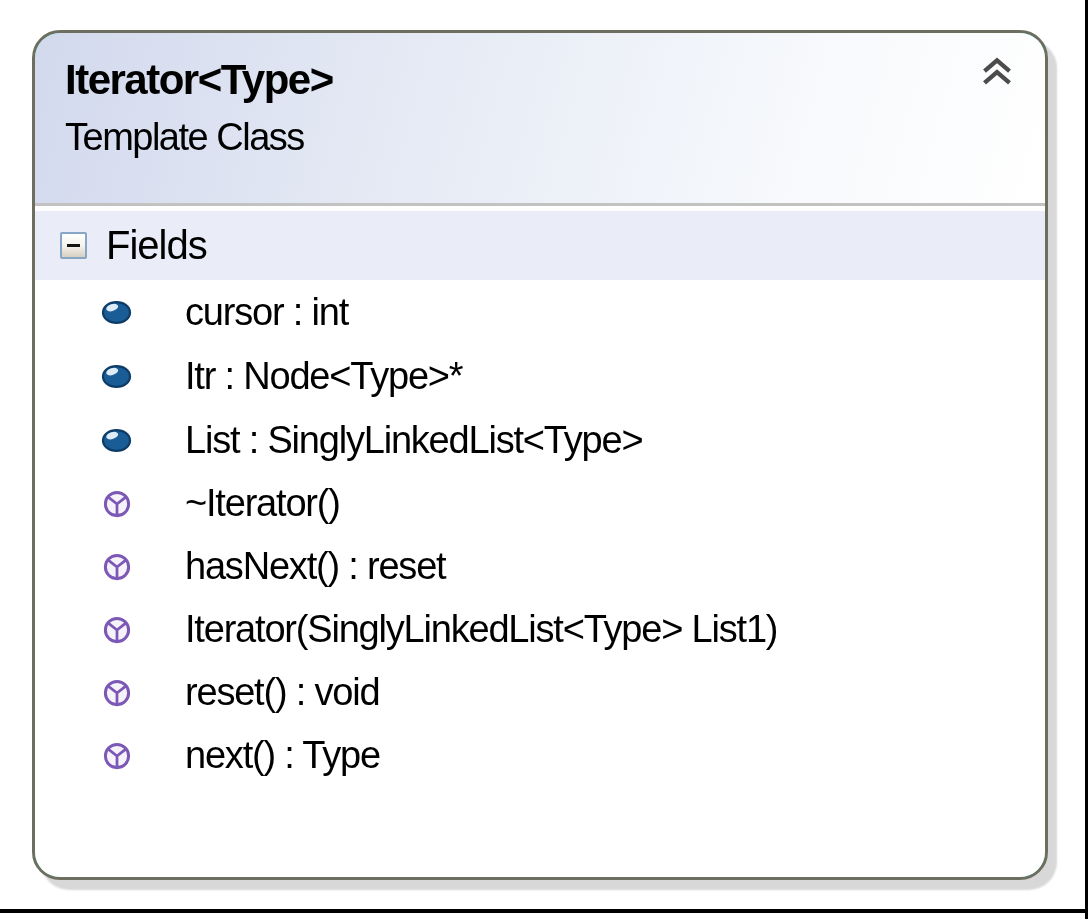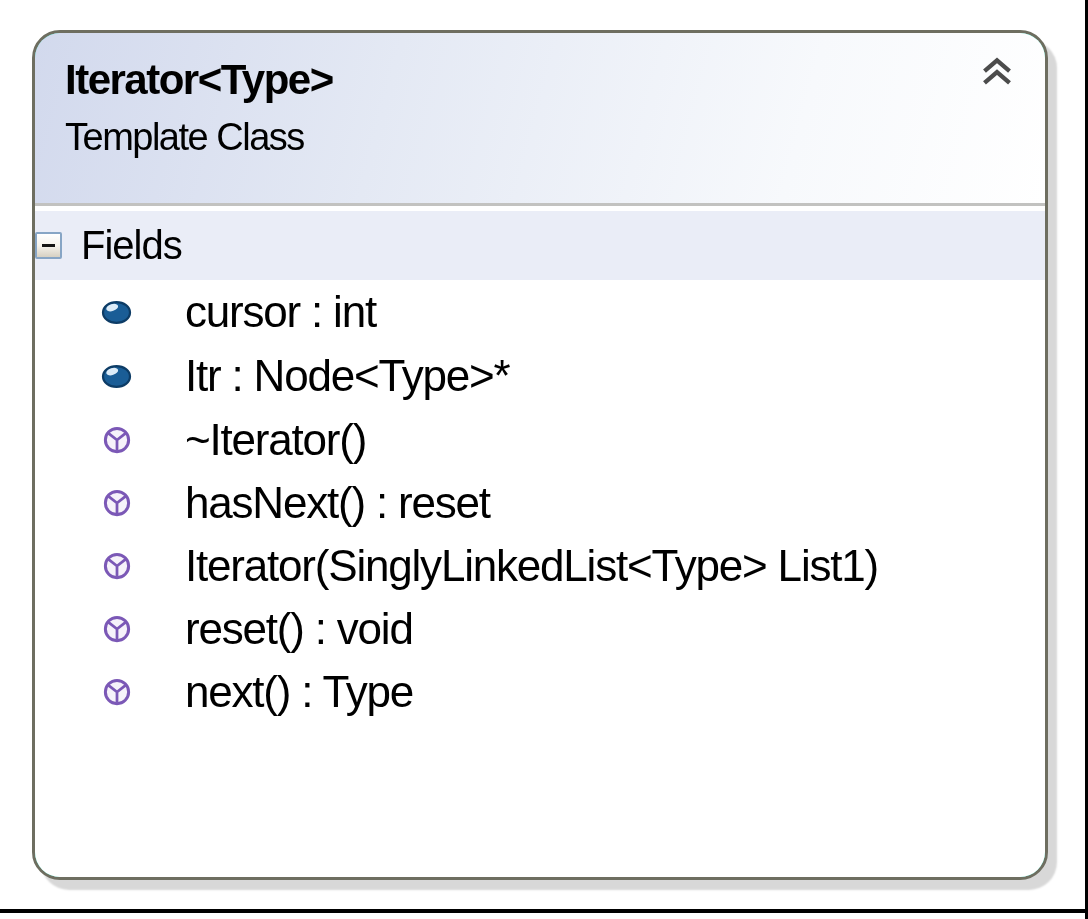--- a/index.html
+++ b/index.html
@@ -61,20 +61,21 @@
   .header-separator {
     flex:none; height:8px;
     border-top:3px solid #c2c2c0;
     background:#ffffff;
   }
 
   .section-header {
     flex:none; height:69px;
     background:var(--section-header-bg, #eaedf7);
     display:flex; align-items:center;
+    padding-left:25px;
   }
   .section-header.methods { height:72px; }
   .expander {
     flex:none;
     width:27px; height:27px;
     border:2px solid #87a5c5;
     border-radius:2px;
     background:linear-gradient(180deg,#ffffff 0%,#f6f3ec 50%,#d6d0c2 100%);
     display:flex; align-items:center; justify-content:center;
     margin-right:19px;
@@ -88,21 +89,21 @@
     height:64px;
     display:flex; align-items:center;
     padding-left:65px;
   }
   .rows.methods .member-row { height:63px; }
   .member-icon {
     flex:none; width:33px;
     display:flex; align-items:center; justify-content:center;
     margin-right:52px;
   }
-  .member-text { font-size:44px; letter-spacing:-1.2px; white-space:pre; }
+  .member-text { font-size:38px; letter-spacing:-1.2px; white-space:pre; }
 
   .card-filler { flex:1; background:#ffffff; }
 </style>
 </head>
 <body>
 
 <div class="canvas">
 
   <div class="class-card">
 
@@ -141,20 +142,29 @@
   <div class="member-row">
     <span class="member-icon">
   <svg width="33" height="27" viewBox="0 0 26 22" aria-hidden="true">
     <ellipse cx="13" cy="11" rx="11" ry="8.5" fill="#1a5d96" stroke="#0d3c66" stroke-width="1.8"></ellipse>
     <ellipse cx="9.5" cy="7" rx="5" ry="2.8" fill="#ddecf8" transform="rotate(-18 9.5 7)"></ellipse>
   </svg>
 </span>
     <span class="member-text">Itr : Node&lt;Type&gt;*</span>
   </div>
 
+  <div class="member-row">
+    <span class="member-icon">
+  <svg width="33" height="27" viewBox="0 0 26 22" aria-hidden="true">
+    <ellipse cx="13" cy="11" rx="11" ry="8.5" fill="#1a5d96" stroke="#0d3c66" stroke-width="1.8"></ellipse>
+    <ellipse cx="9.5" cy="7" rx="5" ry="2.8" fill="#ddecf8" transform="rotate(-18 9.5 7)"></ellipse>
+  </svg>
+</span>
+    <span class="member-text">List : SinglyLinkedList&lt;Type&gt;</span>
+  </div>
 </div>
   </div>
 
   <div class="section">
     <div class="rows methods">
   <div class="member-row">
     <span class="member-icon">
   <svg width="30" height="30" viewBox="0 0 24 24" aria-hidden="true">
     <circle cx="12" cy="12" r="9.3" fill="#f6f2fa" stroke="#7b58b6" stroke-width="2.4"></circle>
     <path d="M12 12 L12 20.5 M12 12 L5 6.5 M12 12 L19 6.5" stroke="#7b58b6" stroke-width="2.2" fill="none"></path>

